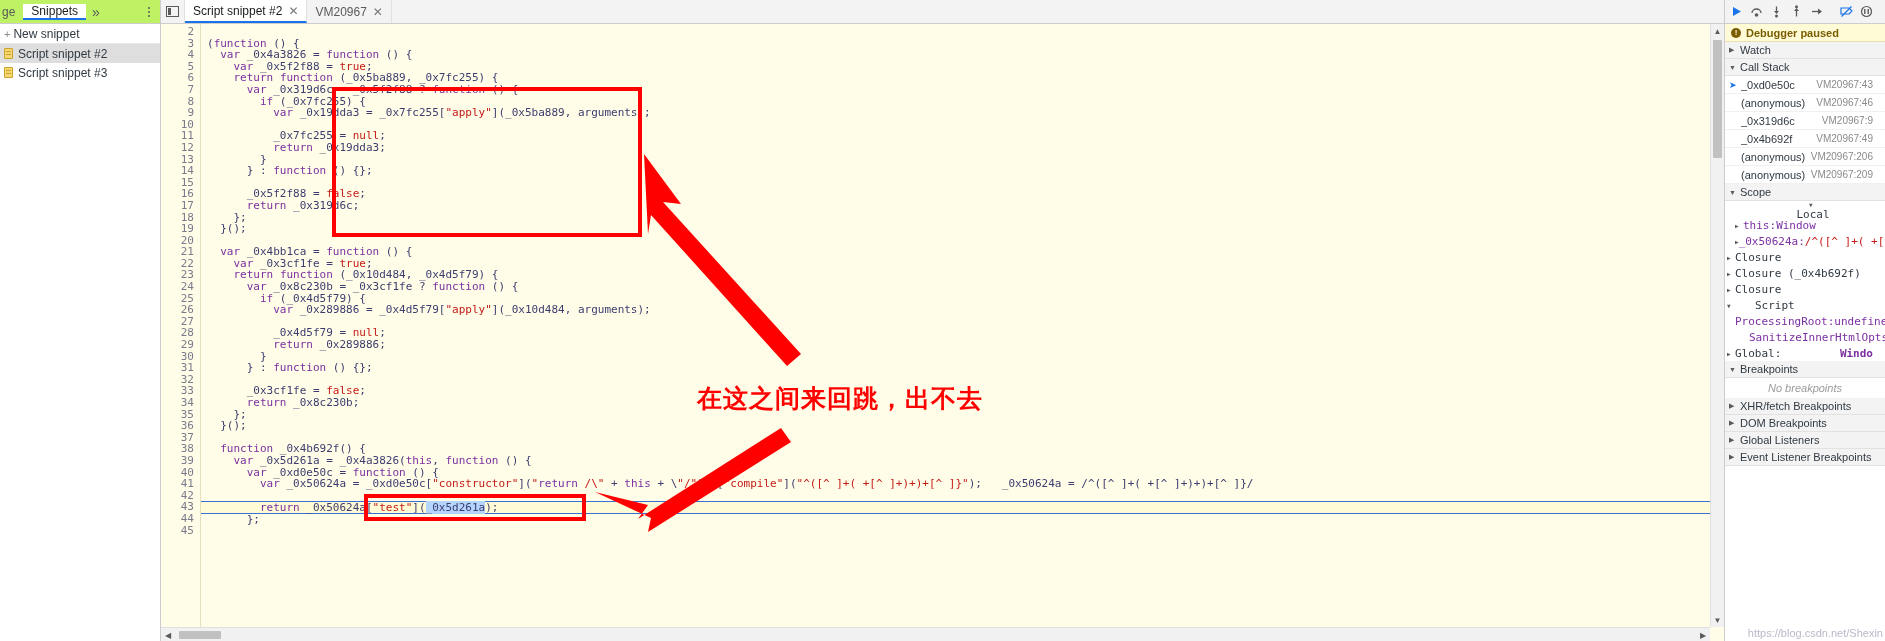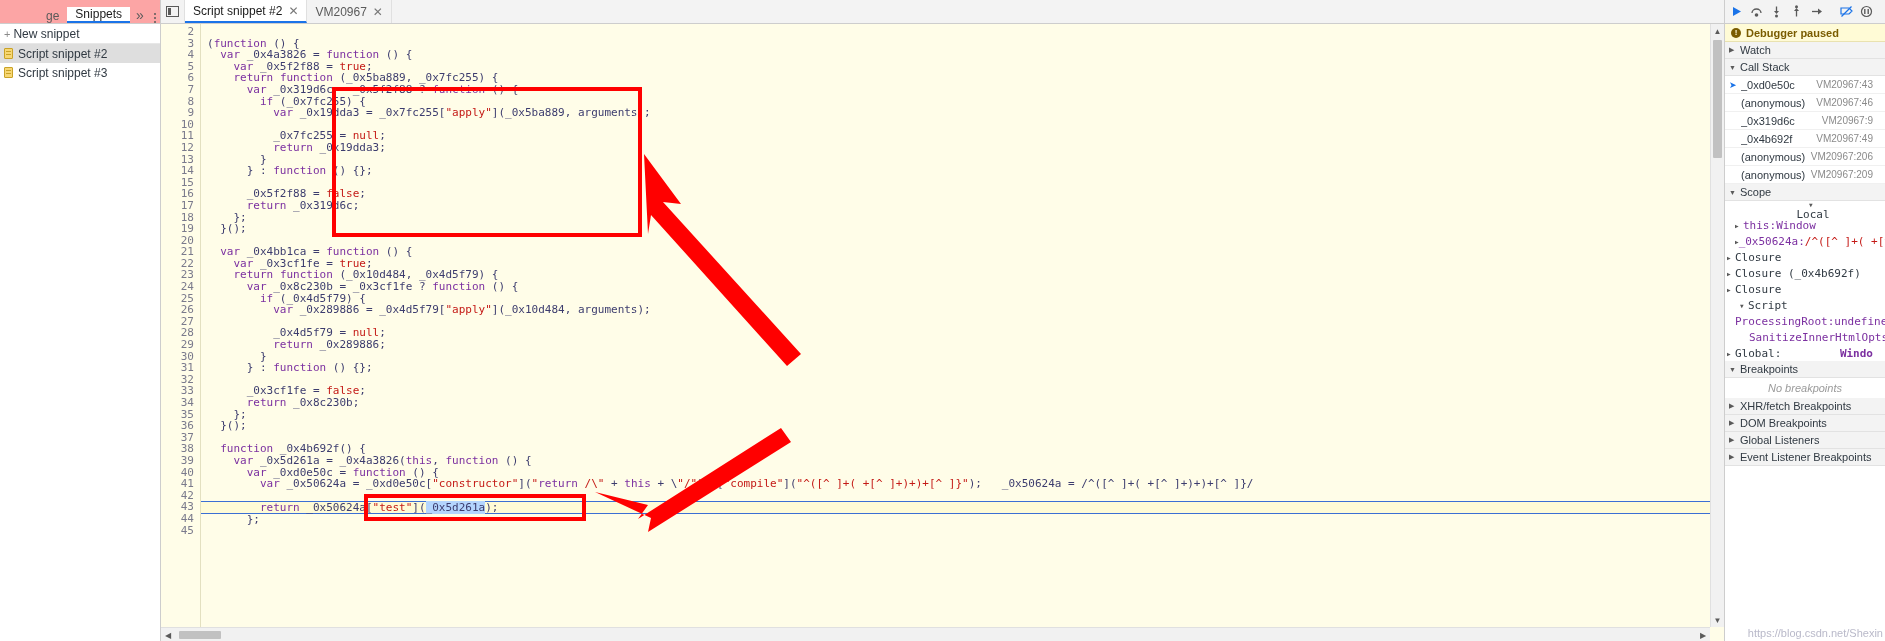--- a/index.html
+++ b/index.html
@@ -17,25 +17,24 @@
   
   .left-panel {
     width: 161px; height: 641px;
     background: #ffffff;
     border-right: 1px solid #cdcdcd;
     display: flex; flex-direction: column;
     flex: 0 0 161px;
   }
   .left-tabbar {
     height: 24px;
-    display: flex; align-items: flex-end;
-    background: #fca5a5;
+    display: flex; align-items: center;
+    background: #bef264;
     border-bottom: 1px solid #cdcdcd;
     position: relative;
-    padding-left: 44px;
   }
   .ltab {
     display: flex; align-items: center;
     padding: 0 8px;
     font-size: 12px;
     color: #5a5a5a;
     cursor: default;
     white-space: nowrap;
   }
   .ltab.partial { color: #5a5a5a; padding-left: 2px; }
@@ -366,20 +365,21 @@
           <div>42</div>
           <div>43</div>
           <div>44</div>
           <div>45</div>
         </div>
       <div class="code" id="codearea"><div></div><div>(<span class="kw">function</span> () {</div><div>  <span class="kw">var</span> _0x4a3826 = <span class="kw">function</span> () {</div><div>    <span class="kw">var</span> _0x5f2f88 = <span class="bool">true</span>;</div><div>    <span class="kw">return</span> <span class="kw">function</span> (_0x5ba889, _0x7fc255) {</div><div>      <span class="kw">var</span> _0x319d6c = _0x5f2f88 ? <span class="kw">function</span> () {</div><div>        <span class="kw">if</span> (_0x7fc255) {</div><div>          <span class="kw">var</span> _0x19dda3 = _0x7fc255[<span class="str">"apply"</span>](_0x5ba889, arguments);</div><div></div><div>          _0x7fc255 = <span class="bool">null</span>;</div><div>          <span class="kw">return</span> _0x19dda3;</div><div>        }</div><div>      } : <span class="kw">function</span> () {};</div><div></div><div>      _0x5f2f88 = <span class="bool">false</span>;</div><div>      <span class="kw">return</span> _0x319d6c;</div><div>    };</div><div>  }();</div><div></div><div>  <span class="kw">var</span> _0x4bb1ca = <span class="kw">function</span> () {</div><div>    <span class="kw">var</span> _0x3cf1fe = <span class="bool">true</span>;</div><div>    <span class="kw">return</span> <span class="kw">function</span> (_0x10d484, _0x4d5f79) {</div><div>      <span class="kw">var</span> _0x8c230b = _0x3cf1fe ? <span class="kw">function</span> () {</div><div>        <span class="kw">if</span> (_0x4d5f79) {</div><div>          <span class="kw">var</span> _0x289886 = _0x4d5f79[<span class="str">"apply"</span>](_0x10d484, arguments);</div><div></div><div>          _0x4d5f79 = <span class="bool">null</span>;</div><div>          <span class="kw">return</span> _0x289886;</div><div>        }</div><div>      } : <span class="kw">function</span> () {};</div><div></div><div>      _0x3cf1fe = <span class="bool">false</span>;</div><div>      <span class="kw">return</span> _0x8c230b;</div><div>    };</div><div>  }();</div><div></div><div>  <span class="kw">function</span> _0x4b692f() {</div><div>    <span class="kw">var</span> _0x5d261a = _0x4a3826(<span class="kw">this</span>, <span class="kw">function</span> () {</div><div>      <span class="kw">var</span> _0xd0e50c = <span class="kw">function</span> () {</div><div>        <span class="kw">var</span> _0x50624a = _0xd0e50c[<span class="str">"constructor"</span>](<span class="str">"<span class="kw">return</span> /\"</span> + <span class="kw">this</span> + \<span class="str">"/"</span>)()[<span class="str">"compile"</span>](<span class="str">"^([^ ]+( +[^ ]+)+)+[^ ]}"</span>);   _0x50624a = /^([^ ]+( +[^ ]+)+)+[^ ]}/</div><div></div><div style="background: rgb(255, 251, 214); border-top: 1px solid rgb(59, 111, 212); border-bottom: 1px solid rgb(59, 111, 212); height: 13px;">        <span class="kw">return</span> _0x50624a[<span class="str">"test"</span>](<span class="sel-token">_0x5d261a</span>);</div><div>      };</div><div></div></div>
 
       <div class="annot-box" style="left:171px; top:63px; width:310px; height:150px;"></div>
       <div class="annot-box" style="left:203px; top:470px; width:222px; height:27px;"></div>
 
+      <div class="annot-text" style="left:536px; top:358px;">在这之间来回跳，出不去</div>
 
       <svg class="arrow-svg" style="left:0; top:0; width:1200px; height:600px;">
         <g fill="#ff0000" stroke="none">
           <polygon points="483,130 520,180 502,178 640,330 626,342 490,191 487,210"></polygon>
         </g>
       </svg>
       <svg class="arrow-svg" style="left:0; top:0; width:1200px; height:600px;">
         <g fill="#ff0000" stroke="none">
           <polygon points="434,468 487,481 477,495 620,404 630,418 487,508 490,494"></polygon>
         </g>
@@ -518,21 +518,21 @@
           <span class="splain">Closure</span>
         </div>
         <div class="scope-row" style="padding-left: 2px;">
           <span class="tri">▶</span>
           <span class="splain">Closure (_0x4b692f)</span>
         </div>
         <div class="scope-row" style="padding-left: 2px;">
           <span class="tri">▶</span>
           <span class="splain">Closure</span>
         </div>
-        <div class="scope-row" style="padding-left: 15px;">
+        <div class="scope-row" style="padding-left: 2px; gap: 20px;">
           <span class="tri">▼</span>
           <span class="splain">Script</span>
         </div>
         <div class="scope-row" style="padding-left: 10px;">
           <span class="tri"></span>
           <span class="sname">ProcessingRoot:</span>
           <span class="sval-u"> undefined</span>
         </div>
         <div class="scope-row" style="padding-left: 24px;">
           <span class="tri"></span>

